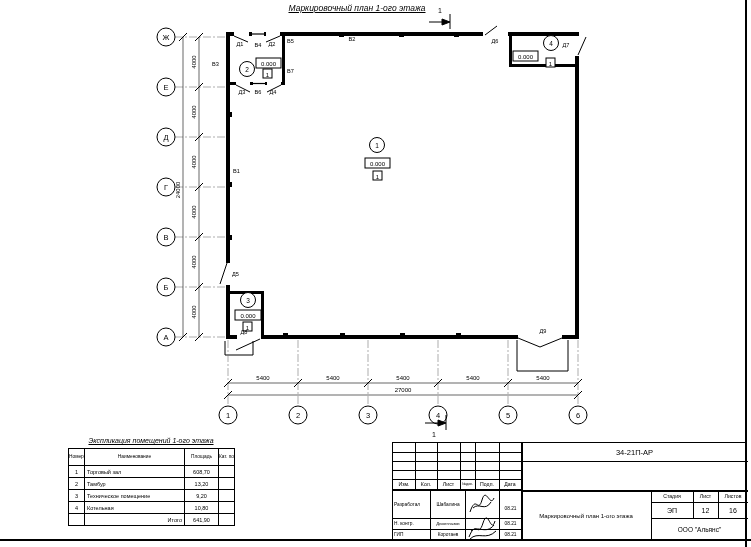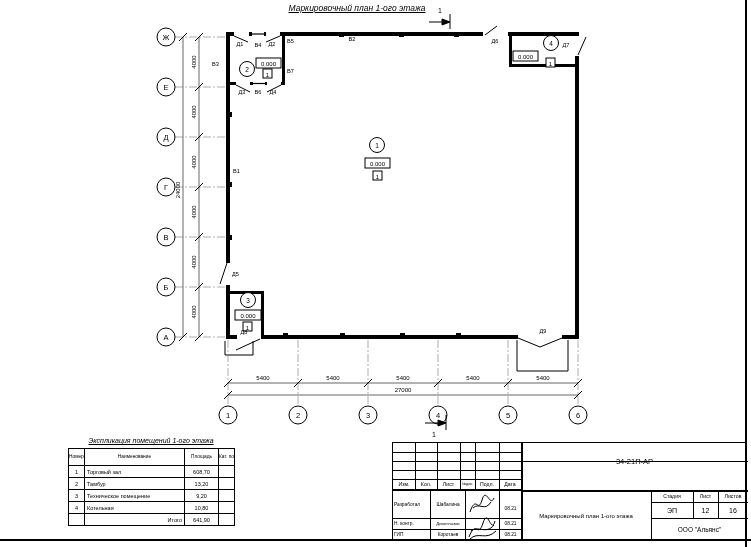--- a/index.html
+++ b/index.html
@@ -355,21 +355,21 @@
     <div class="cell" style="left:38px;top:86px;width:34px;height:11px;font-size:4.8px">Коротаев</div>
     <div class="cell" style="left:107px;top:86px;width:21px;height:11px;font-size:4.8px">08.21</div>
 
     <svg class="abs" style="left:74px;top:49px" width="30" height="24">
       <path d="M3 20 C9 2, 11 22, 15 8 S 23 16, 27 6 M6 16 C12 10, 18 20, 24 10" stroke="#000" stroke-width="1" fill="none"></path>
     </svg>
     <svg class="abs" style="left:73px;top:74px" width="32" height="24">
       <path d="M3 20 C10 2, 12 22, 17 6 S 25 18, 29 4 M5 14 C12 8, 20 18, 28 8 M4 22 C12 14, 20 24, 30 14" stroke="#000" stroke-width="1" fill="none"></path>
     </svg>
 
-    <div class="cell" style="left:128px;top:9px;width:227px;height:18px;font-size:7.5px">34-21П-АР</div>
+    <div class="cell" style="left:128px;top:0;width:227px;height:18px;font-size:7.5px">34-21П-АР</div>
     <div class="cell" style="left:128px;top:48px;width:130px;height:50px;font-size:6px">Маркировочный план 1-ого этажа</div>
     <div class="cell" style="left:258px;top:47px;width:42px;height:12px">Стадия</div>
     <div class="cell" style="left:300px;top:47px;width:25px;height:12px">Лист</div>
     <div class="cell" style="left:325px;top:47px;width:30px;height:12px">Листов</div>
     <div class="cell" style="left:258px;top:59px;width:42px;height:16px;font-size:7px">ЭП</div>
     <div class="cell" style="left:300px;top:59px;width:25px;height:16px;font-size:7px">12</div>
     <div class="cell" style="left:325px;top:59px;width:30px;height:16px;font-size:7px">16</div>
     <div class="cell" style="left:258px;top:75px;width:97px;height:23px;font-size:6.5px">ООО "Альянс"</div>
   </div>
 

